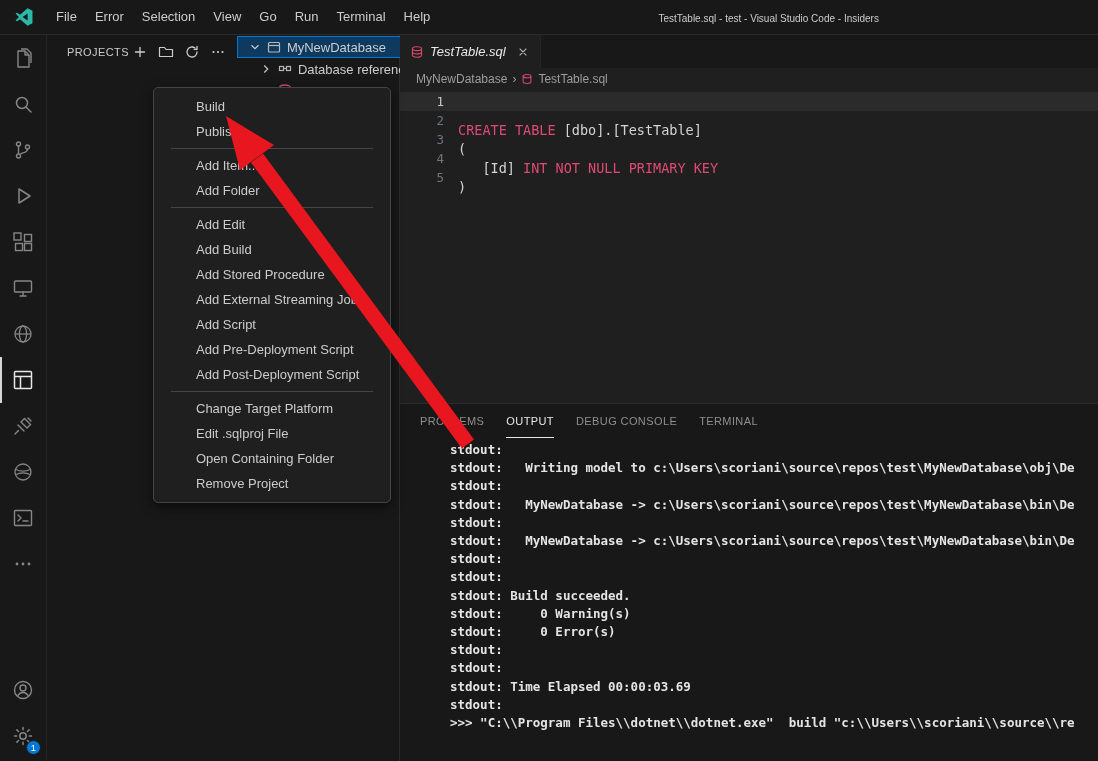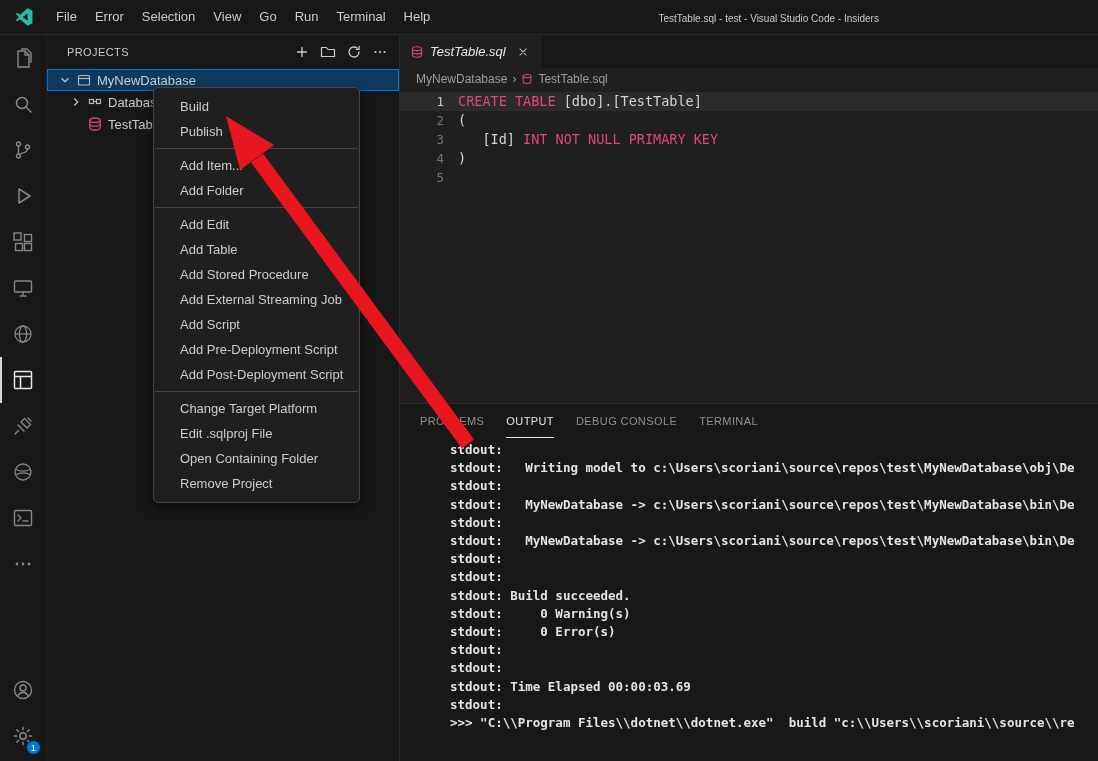--- a/index.html
+++ b/index.html
@@ -28,21 +28,21 @@
   .ab-item { height:46px; display:flex; align-items:center; justify-content:center;
              color:#868686; position:relative; border-left:2px solid transparent;
              border-right:2px solid transparent; }
   .ab-item.active { color:#e7e7e7; border-left-color:#d7d7d7; }
   .badge { position:absolute; right:3px; bottom:4px; min-width:15px; height:15px; border-radius:50%;
            background:var(--accent); color:#fff; font-size:9.5px; display:flex; align-items:center;
            justify-content:center; border:1px solid #181818; }
 
   
   .sidebar { width:353px; background:#181818; border-right:1px solid #2b2b2b;
-             display:flex; flex-direction:column; }
+             display:flex; flex-direction:row; }
   .sidebar-header { height:33px; display:flex; align-items:center; padding:0 8px 0 20px; }
   .sh-title { font-size:11px; letter-spacing:.4px; color:#cccccc; }
   .sh-actions { margin-left:auto; display:flex; gap:4px; }
   .sh-btn { width:22px; height:22px; display:flex; align-items:center; justify-content:center;
             color:#cccccc; border-radius:4px; }
   .tree { flex:1; padding-top:1px; }
   .tree-row { height:22px; display:flex; align-items:center; font-size:13px; color:#cccccc;
               width:100%; }
   .tree-row.selected { background:var(--selection-bg); border:1px solid var(--accent); }
   .chev { width:18px; display:flex; justify-content:center; align-items:center; color:#cccccc; flex:0 0 18px; }
@@ -59,39 +59,39 @@
   .breadcrumbs { height:22px; background:#1f1f1f; display:flex; align-items:center;
                  padding-left:16px; gap:5px; font-size:12px; color:#9d9d9d; flex:0 0 22px; }
   .crumb-icon { display:flex; align-items:center; }
 
   .editor { background:#1f1f1f; height:313px; flex:0 0 313px; overflow:hidden; padding-top:2px;
             font-family:"DejaVu Sans Mono", monospace; }
   .code-line { display:flex; height:19px; line-height:19px; font-size:13.5px; }
   .code-line.current { background:rgba(255,255,255,.055); }
   .ln { width:44px; text-align:right; color:#6e7681; font-size:12.5px; flex:0 0 44px; }
   .code-line.current .ln { color:#c8c8c8; }
-  .code-text { margin-left:14px; white-space:pre; }
+  .code-text { margin-left:14px; white-space:pre;margin-top:29px; }
   .tok-keyword { color:var(--keyword); }
   .tok-plain { color:#d4d4d4; }
 
   
   .panel { flex:1; background:#181818; border-top:1px solid #2b2b2b; display:flex;
            flex-direction:column; min-height:0; }
   .panel-header { height:34px; display:flex; align-items:center; padding-left:20px; flex:0 0 34px; }
   .panel-tab { font-size:11px; letter-spacing:.4px; color:#8f8f8f; margin-right:22px;
                line-height:32px; border-bottom:1px solid transparent; }
   .panel-tab.active { color:#e7e7e7; border-bottom-color:#e7e7e7; }
   .output { flex:1; overflow:hidden; padding:3px 0 0 50px;
             font-family:"DejaVu Sans Mono", monospace; }
   .out-line { white-space:pre; font-size:12.5px; line-height:18.2px; font-weight:bold; color:#e4e4e4; }
 
   
-  .context-menu { position:absolute; left:153px; top:87px; width:207px; background:#1f1f1f;
+  .context-menu { position:absolute; left:153px; top:87px; width:238px; background:#1f1f1f;
                   border:1px solid #454545; border-radius:5px; box-shadow:0 4px 12px rgba(0,0,0,.55);
-                  padding:6px 0; z-index:30; }
+                  padding:6px 16px; z-index:30; }
   .ctx-item { height:25px; line-height:25px; padding:0 26px; font-size:13px; color:#cccccc;
               white-space:nowrap; }
   .menu-sep { border-top:1px solid #454545; margin:4px 1px; }
 
   
   .arrow-overlay { position:absolute; left:0; top:0; width:1098px; height:761px;
                    pointer-events:none; z-index:50; }
   .arrow-line { stroke:var(--arrow-red); stroke-width:15; }
   .arrow-head { fill:var(--arrow-red); }
 
@@ -389,21 +389,21 @@
   </div>
 
   <div class="context-menu">
       <div class="ctx-item">Build</div>
       <div class="ctx-item">Publish</div>
       <div class="menu-sep"></div>
       <div class="ctx-item">Add Item...</div>
       <div class="ctx-item">Add Folder</div>
       <div class="menu-sep"></div>
       <div class="ctx-item">Add Edit</div>
-      <div class="ctx-item">Add Table</div>
+      <div class="ctx-item">Add Build</div>
       <div class="ctx-item">Add Stored Procedure</div>
       <div class="ctx-item">Add External Streaming Job</div>
       <div class="ctx-item">Add Script</div>
       <div class="ctx-item">Add Pre-Deployment Script</div>
       <div class="ctx-item">Add Post-Deployment Script</div>
       <div class="menu-sep"></div>
       <div class="ctx-item">Change Target Platform</div>
       <div class="ctx-item">Edit .sqlproj File</div>
       <div class="ctx-item">Open Containing Folder</div>
       <div class="ctx-item">Remove Project</div>

